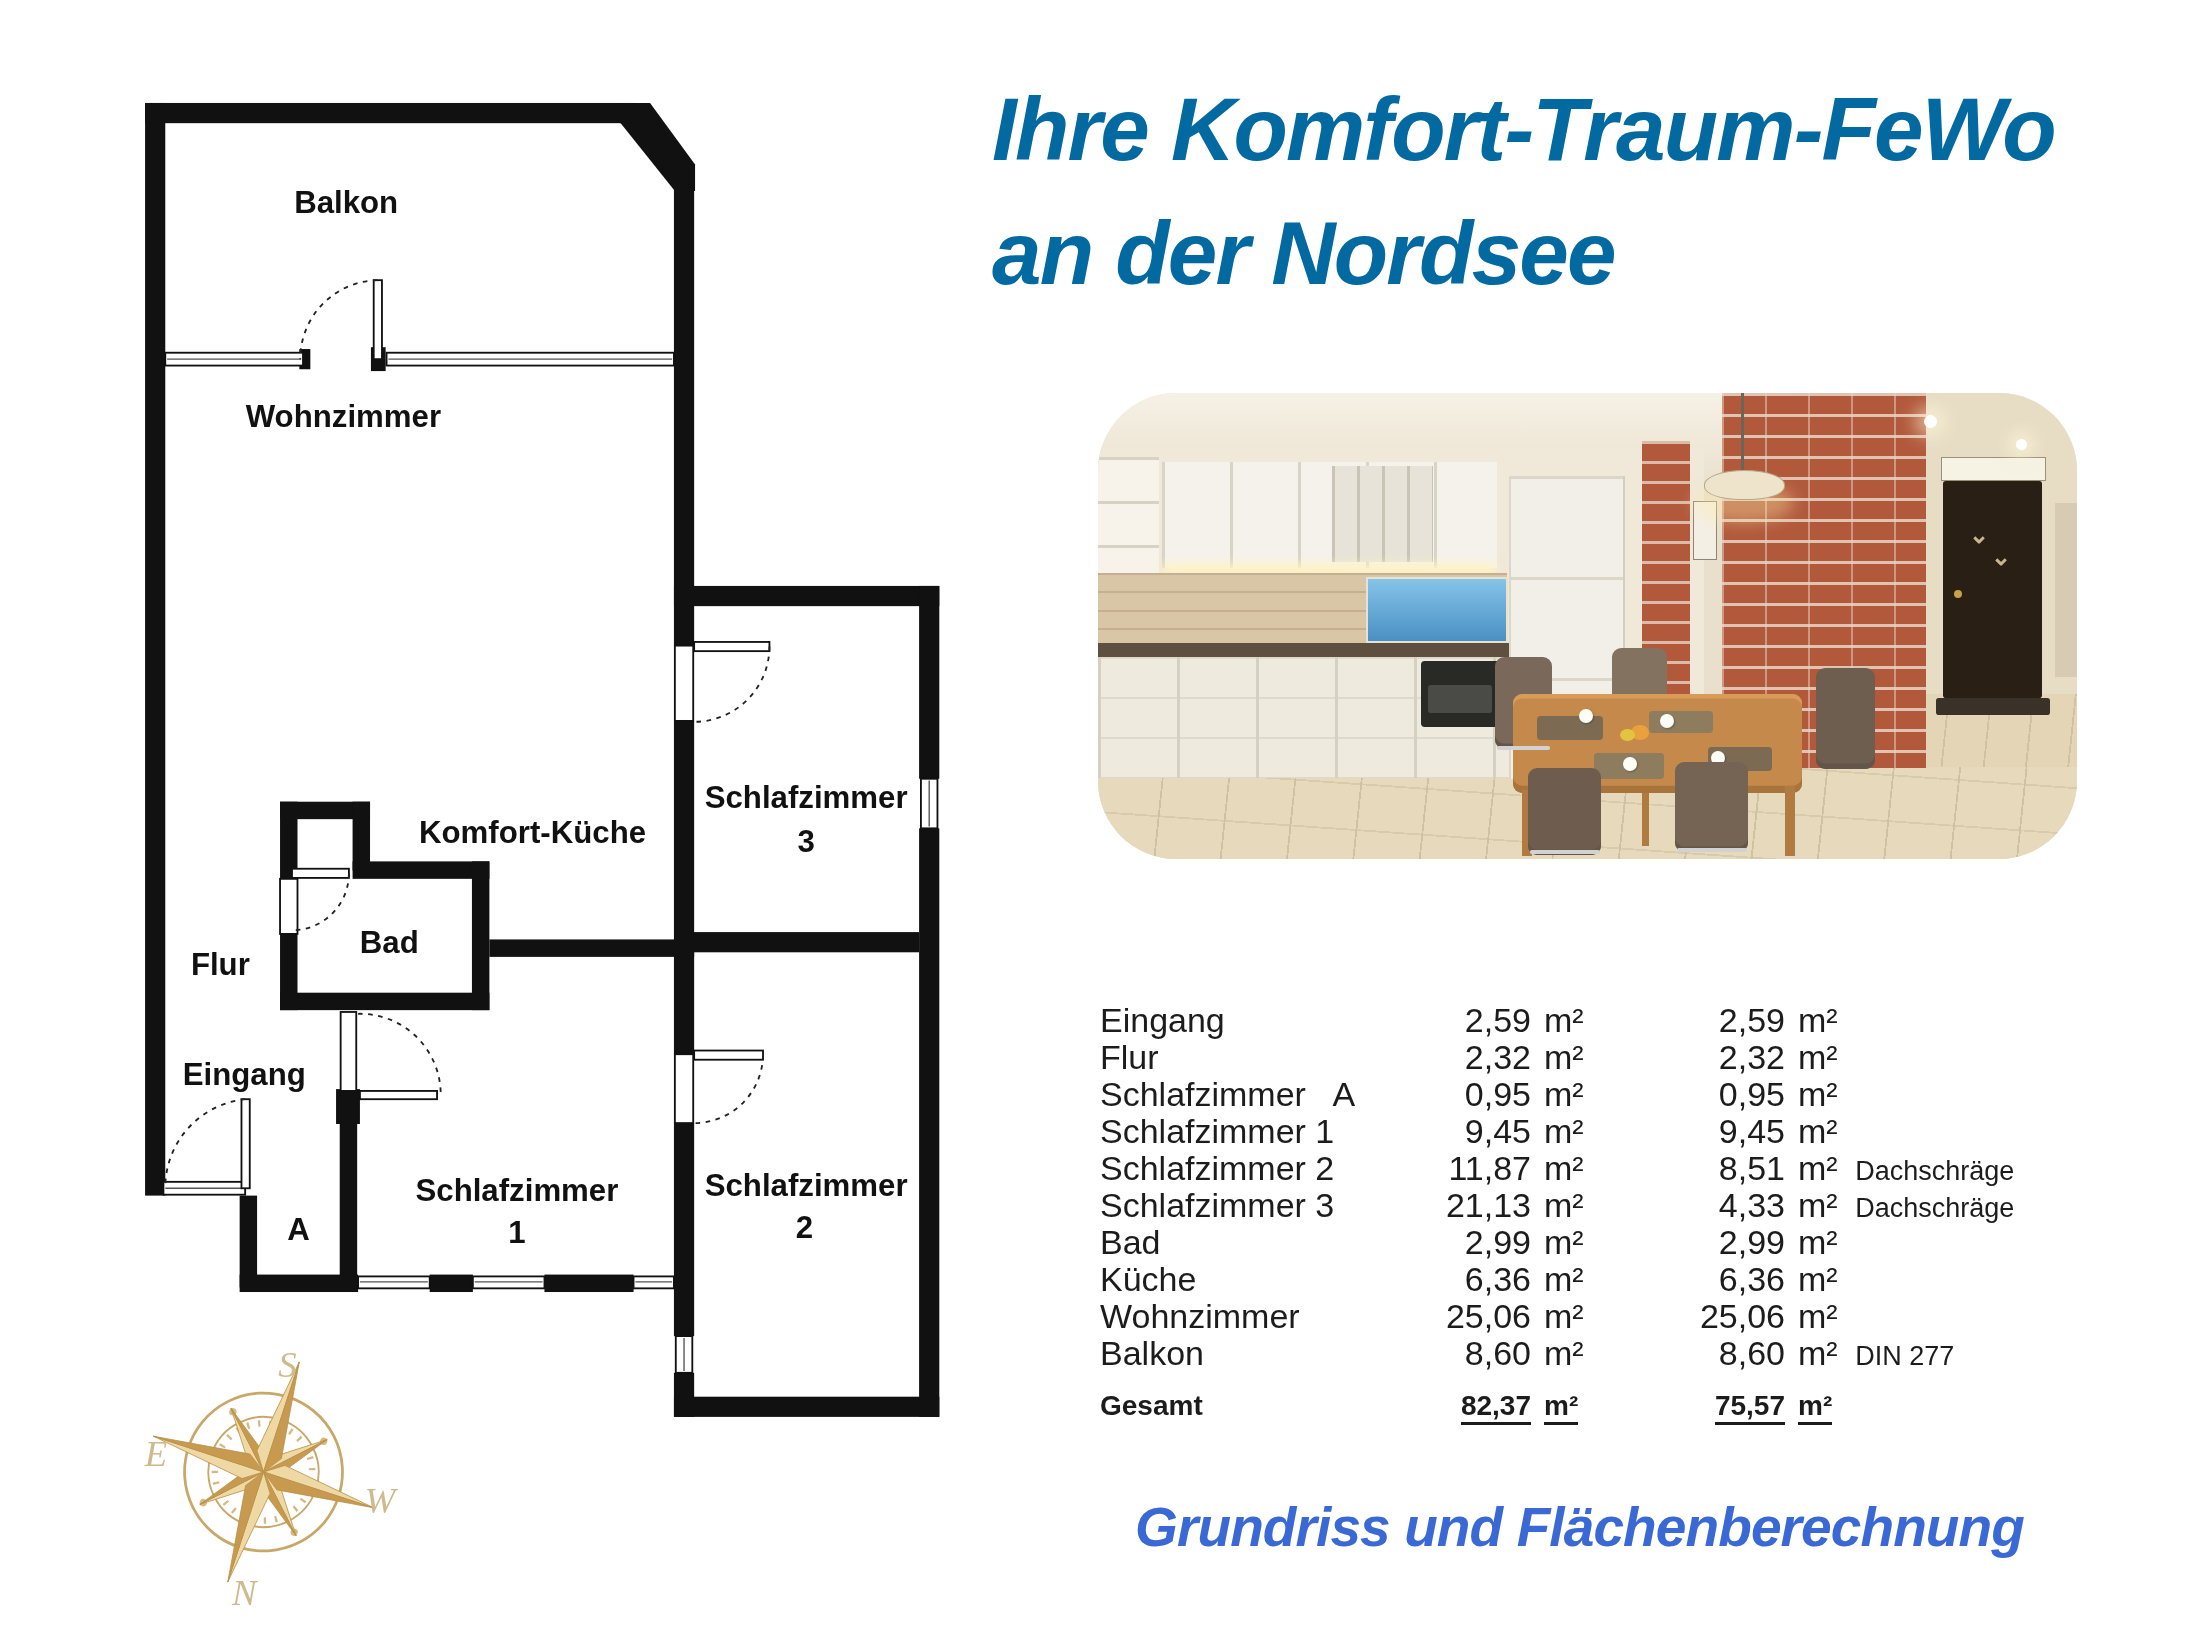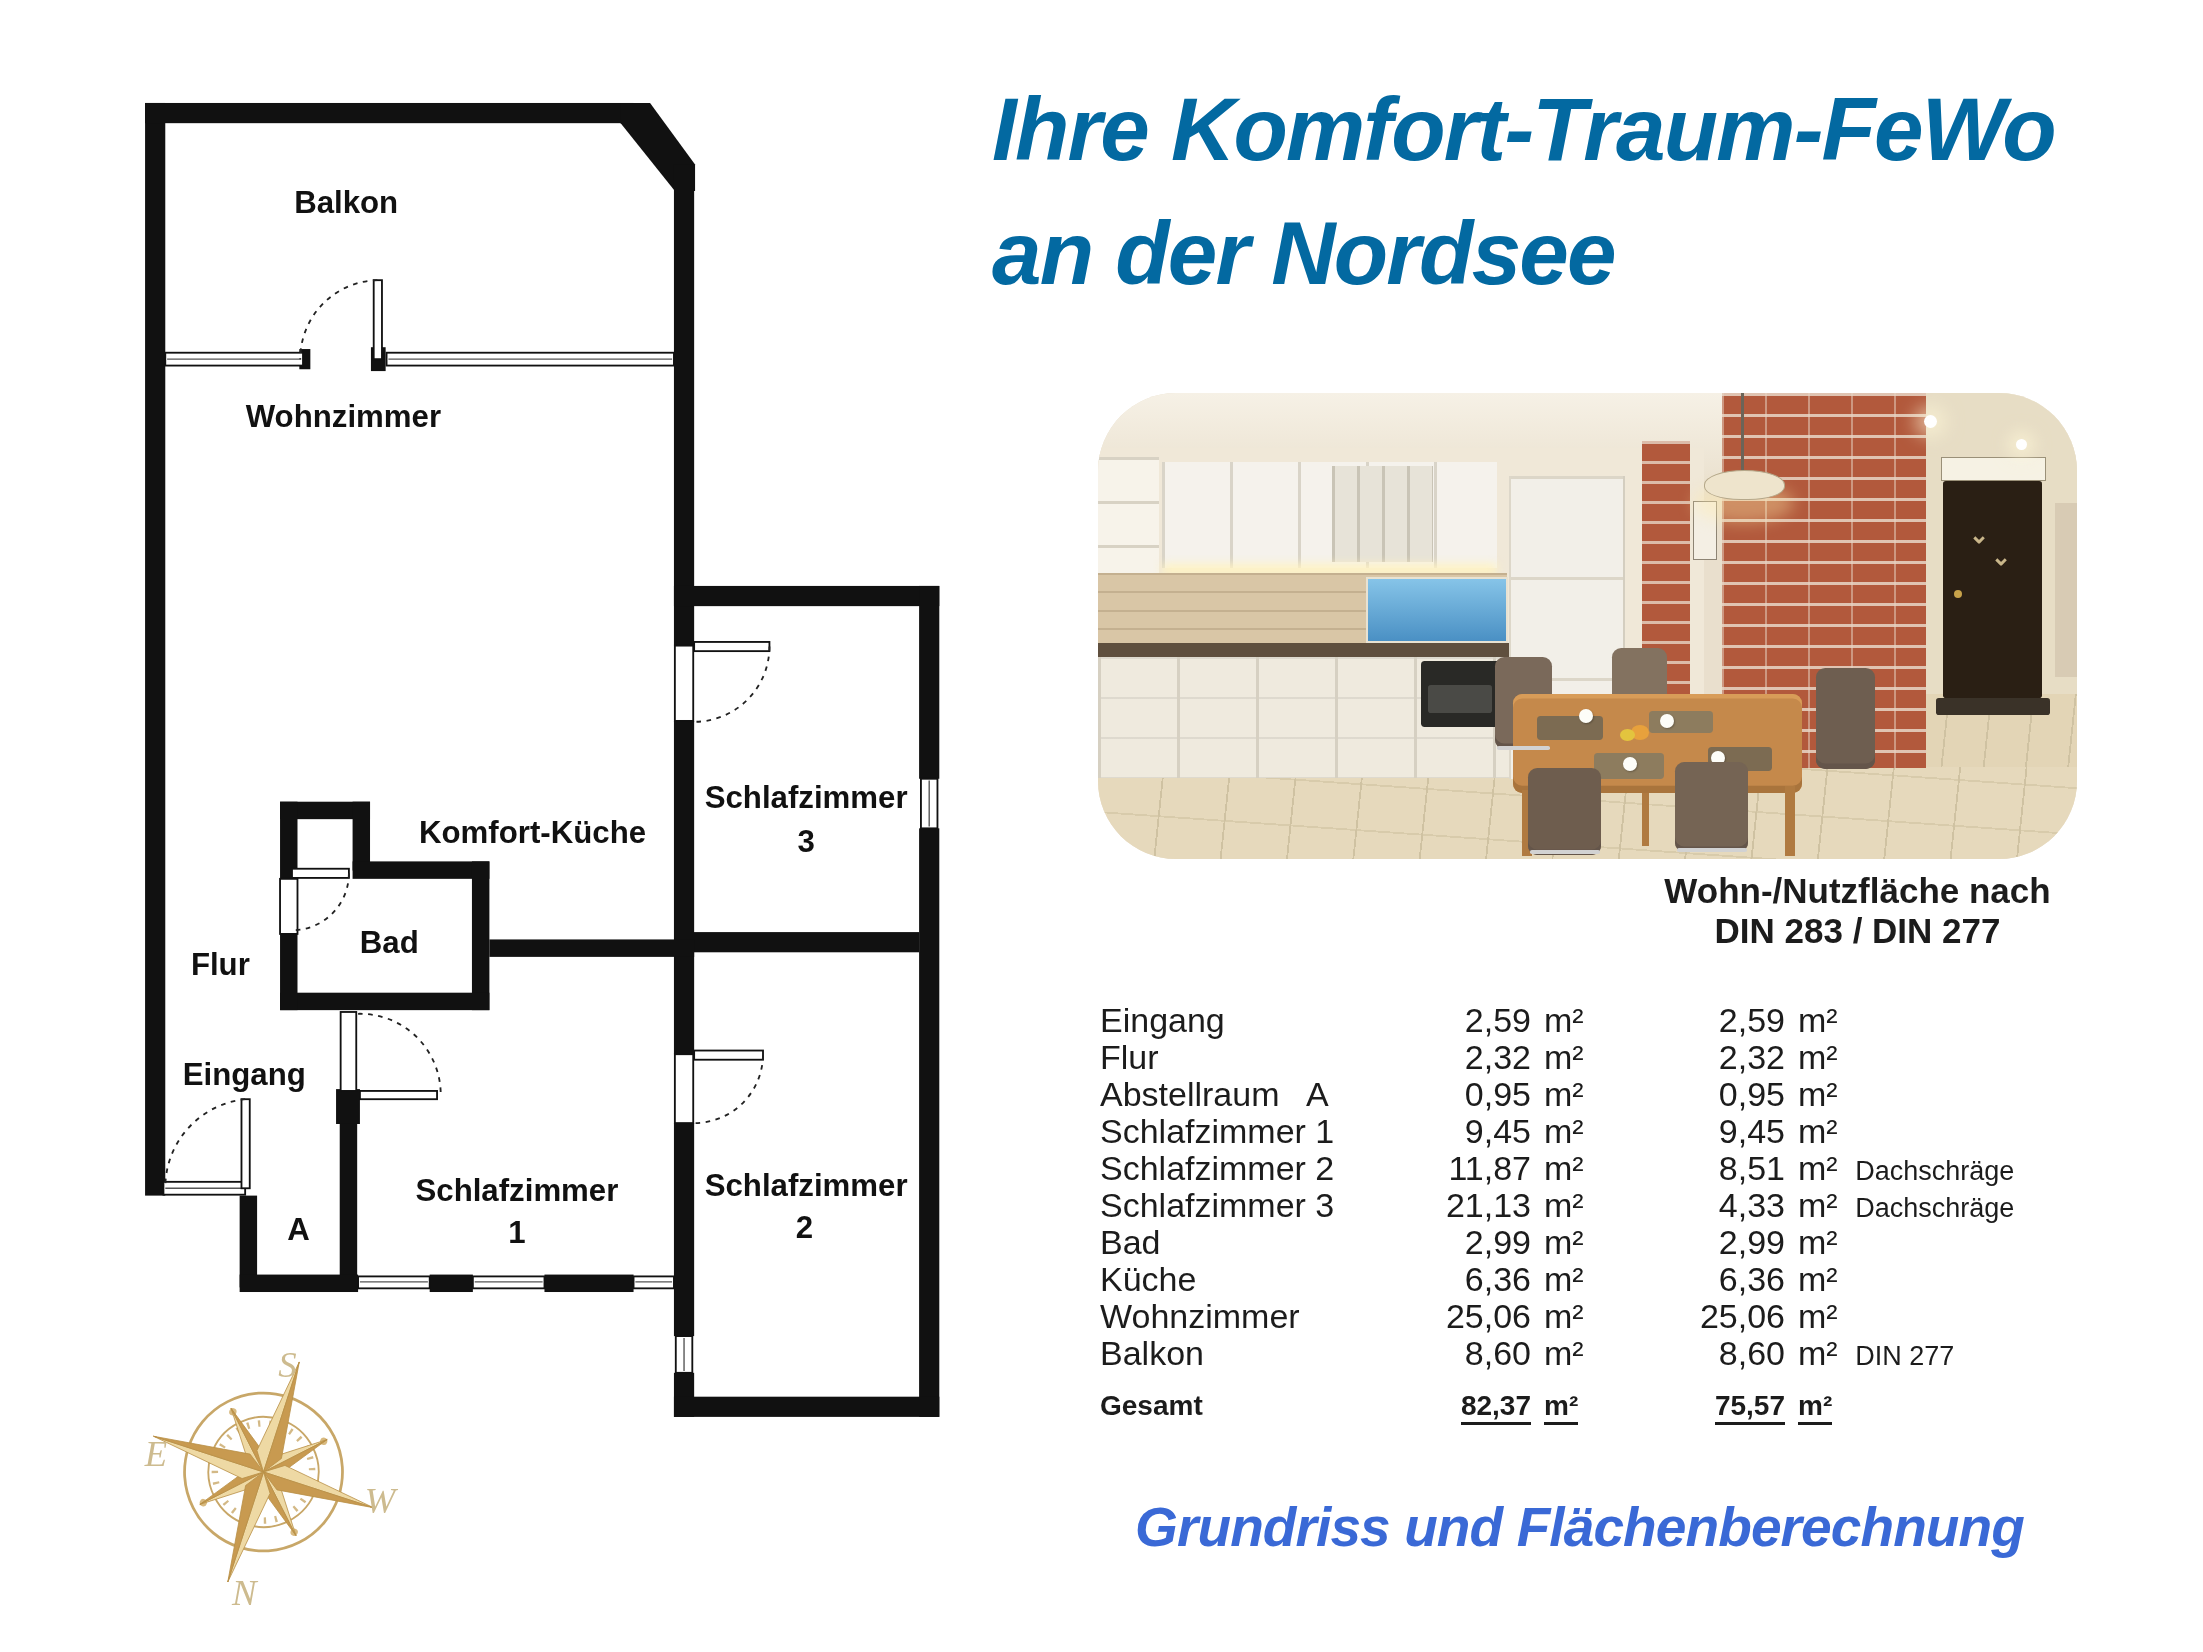--- a/index.html
+++ b/index.html
@@ -310,44 +310,40 @@
     <div class="fruit2"></div>
     <div class="chair f1"></div>
     <div class="chair f2"></div>
     <div class="skid s1"></div>
     <div class="skid s2"></div>
     <div class="skid s3"></div>
   </div>
 
   <div class="area-table">
     <div class="at-head">
-      <div class="at-h2">
-        <div>Wohn-/Nutzfläche nach</div>
-        <div>DIN 283 / DIN 277</div>
-      </div>
     </div>
     <div class="at-rows">
       <div class="at-row">
         <span class="at-name">Eingang</span>
         <span class="at-v">2,59</span>
         <span class="at-u">m²</span>
         <span class="at-v">2,59</span>
         <span class="at-u">m²</span>
         <span class="at-note"></span>
       </div>
       <div class="at-row">
         <span class="at-name">Flur</span>
         <span class="at-v">2,32</span>
         <span class="at-u">m²</span>
         <span class="at-v">2,32</span>
         <span class="at-u">m²</span>
         <span class="at-note"></span>
       </div>
       <div class="at-row">
-        <span class="at-name">Abstellraum   A</span>
+        <span class="at-name">Schlafzimmer   A</span>
         <span class="at-v">0,95</span>
         <span class="at-u">m²</span>
         <span class="at-v">0,95</span>
         <span class="at-u">m²</span>
         <span class="at-note"></span>
       </div>
       <div class="at-row">
         <span class="at-name">Schlafzimmer 1</span>
         <span class="at-v">9,45</span>
         <span class="at-u">m²</span>

